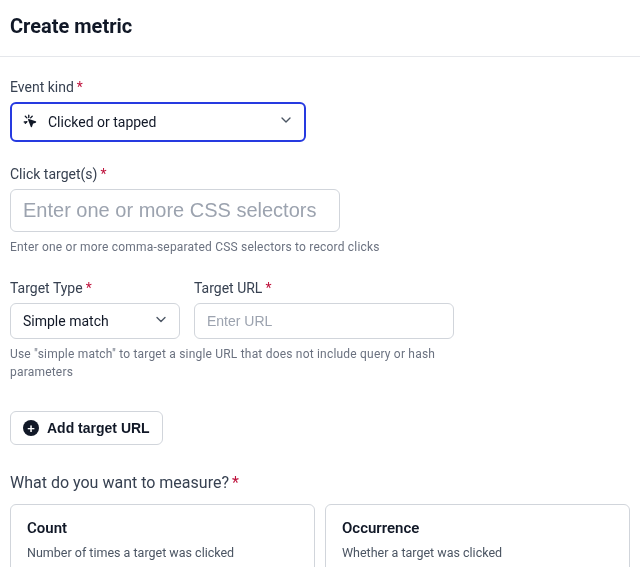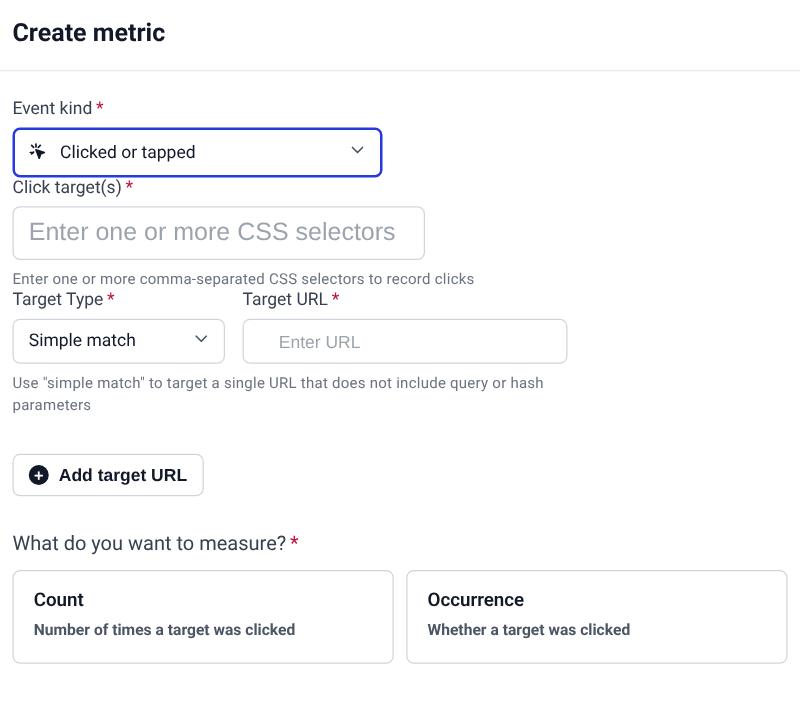--- a/index.html
+++ b/index.html
@@ -99,21 +99,21 @@
     position: absolute;
     right: 10px;
     top: 50%;
     transform: translateY(-50%);
     color: #4b5563;
   }
   .url-input {
     width: 260px;
     border: 1px solid #d1d5db;
     border-radius: 6px;
-    padding: 9px 28px;
+    padding: 9px 12px;
     font-size: 14px;
     color: #111827;
     outline: none;
   }
   .url-input::placeholder { color: #9ca3af; }
   .target-help { max-width: 470px; }
   .add-btn {
     margin-top: 30px;
     display: inline-flex;
     align-items: center;
@@ -159,23 +159,22 @@
   .card-title {
     font-size: 15px;
     font-weight: 600;
     color: #111827;
     margin: 0 0 8px 0;
   }
   .card-desc {
     font-size: 12.5px;
     color: #4b5563;
     margin: 0;
-    font-weight: bold;
-  }
-  .gap24 { }
+  }
+  .gap24 { margin-top: 24px; }
 </style>
 </head>
 <body>
 
 <div class="page">
 
   <h1 class="header">Create metric</h1>
   <hr class="hr">
 
   

